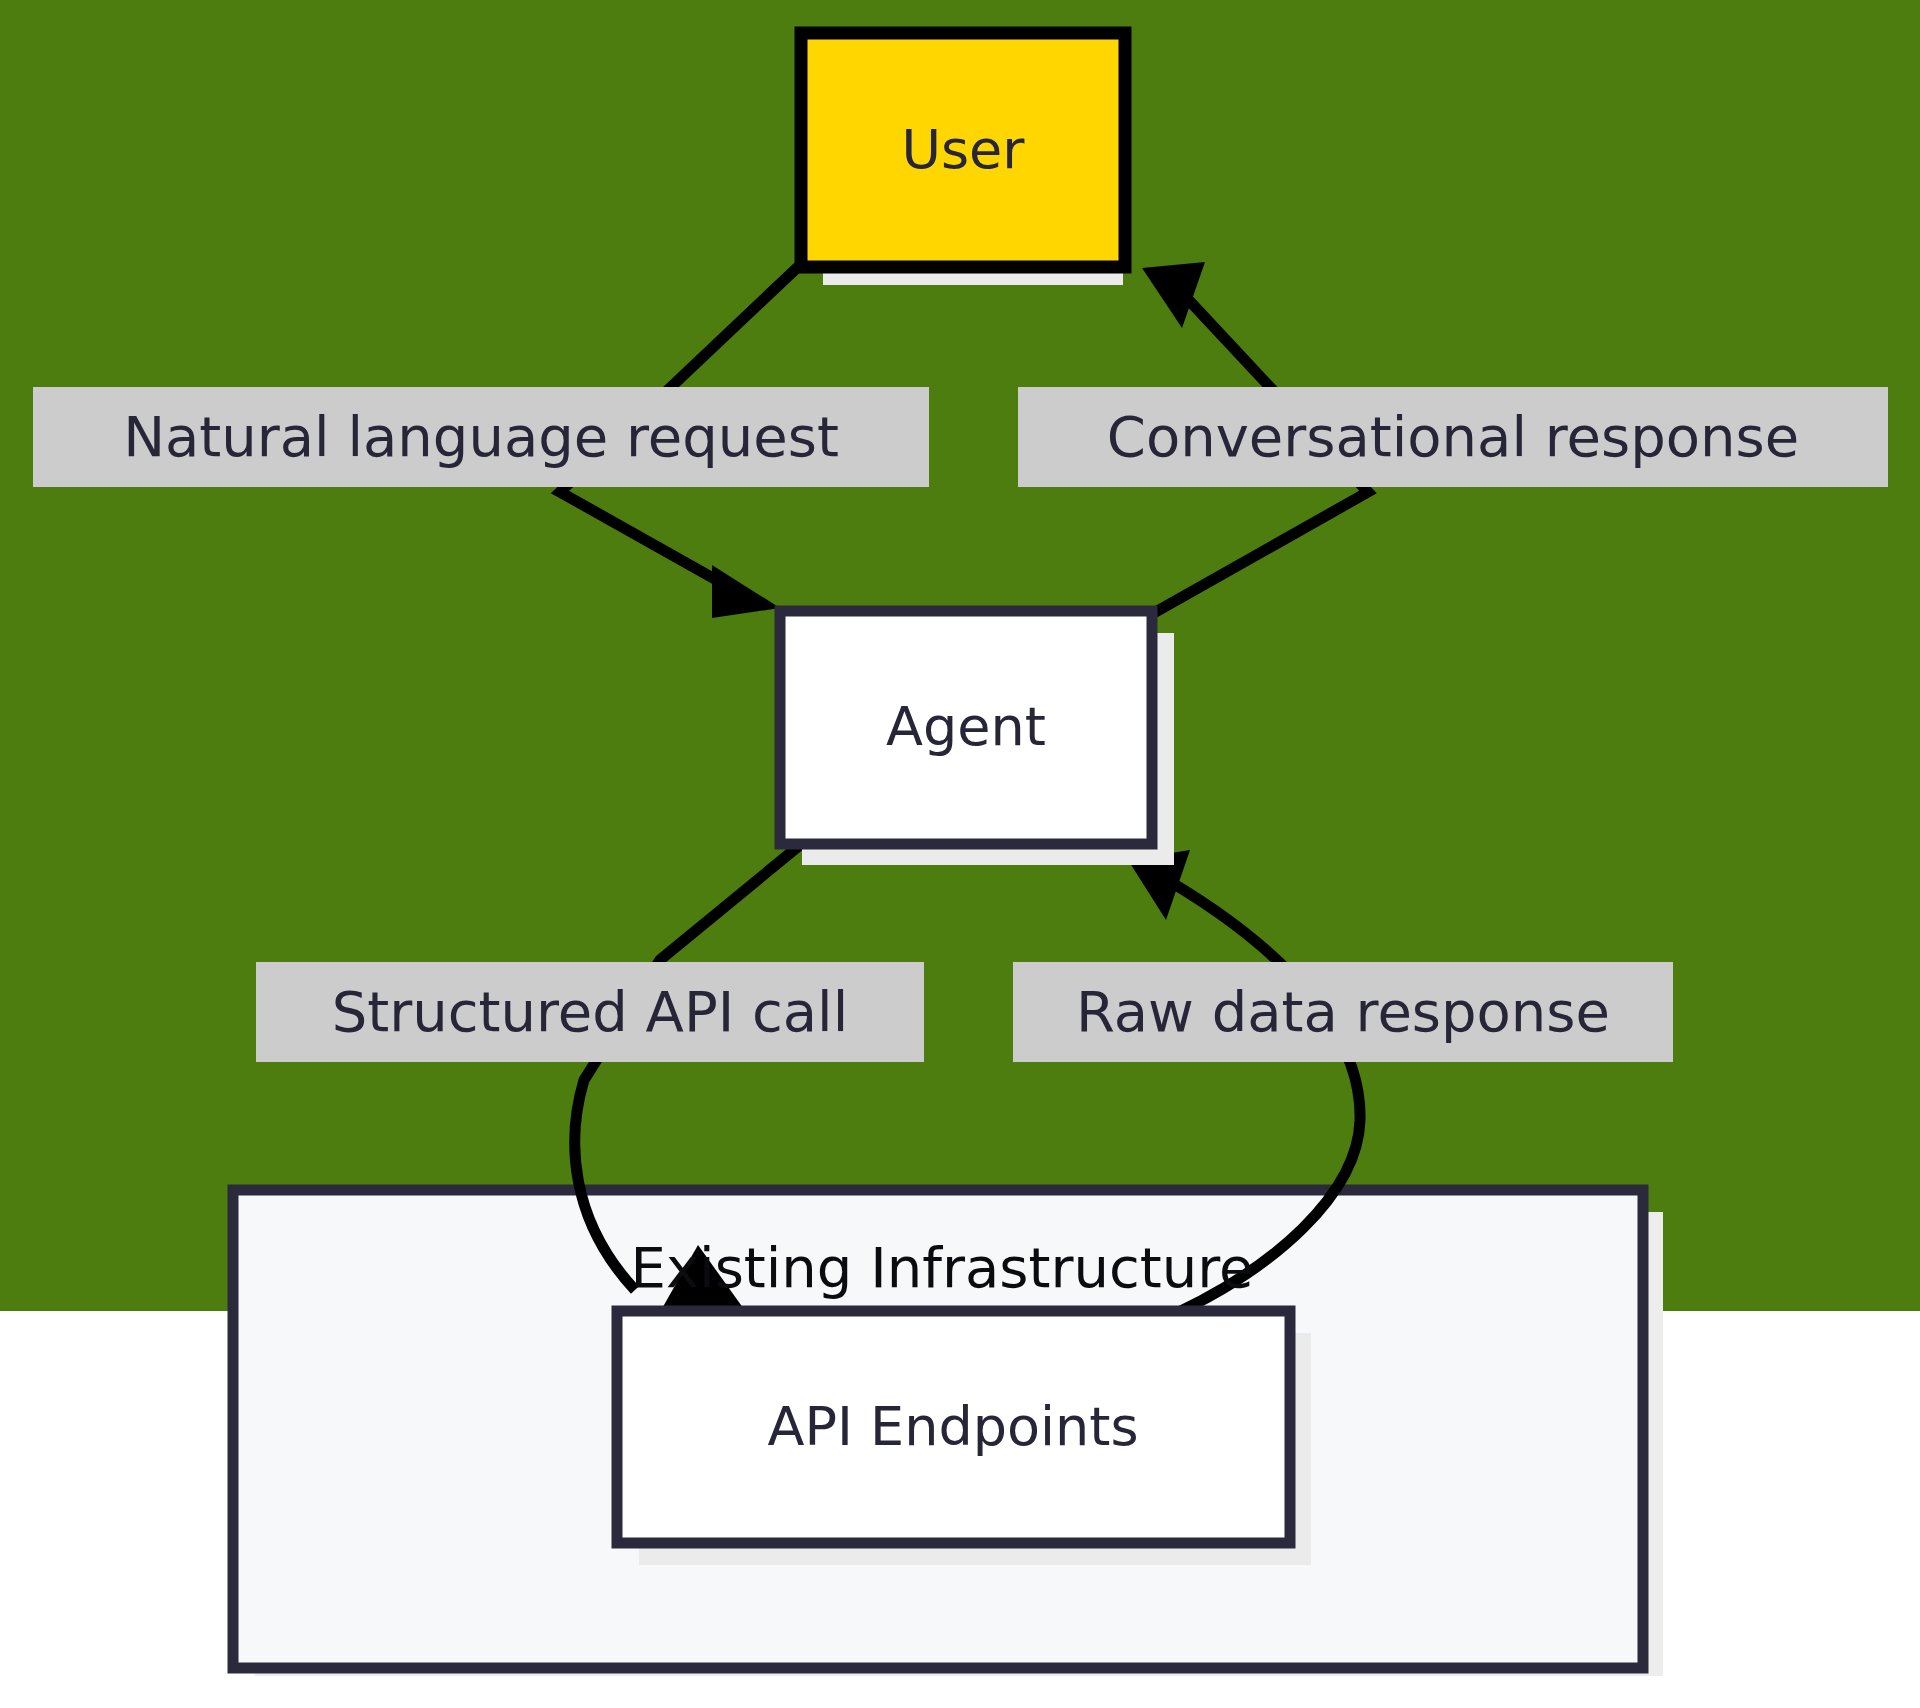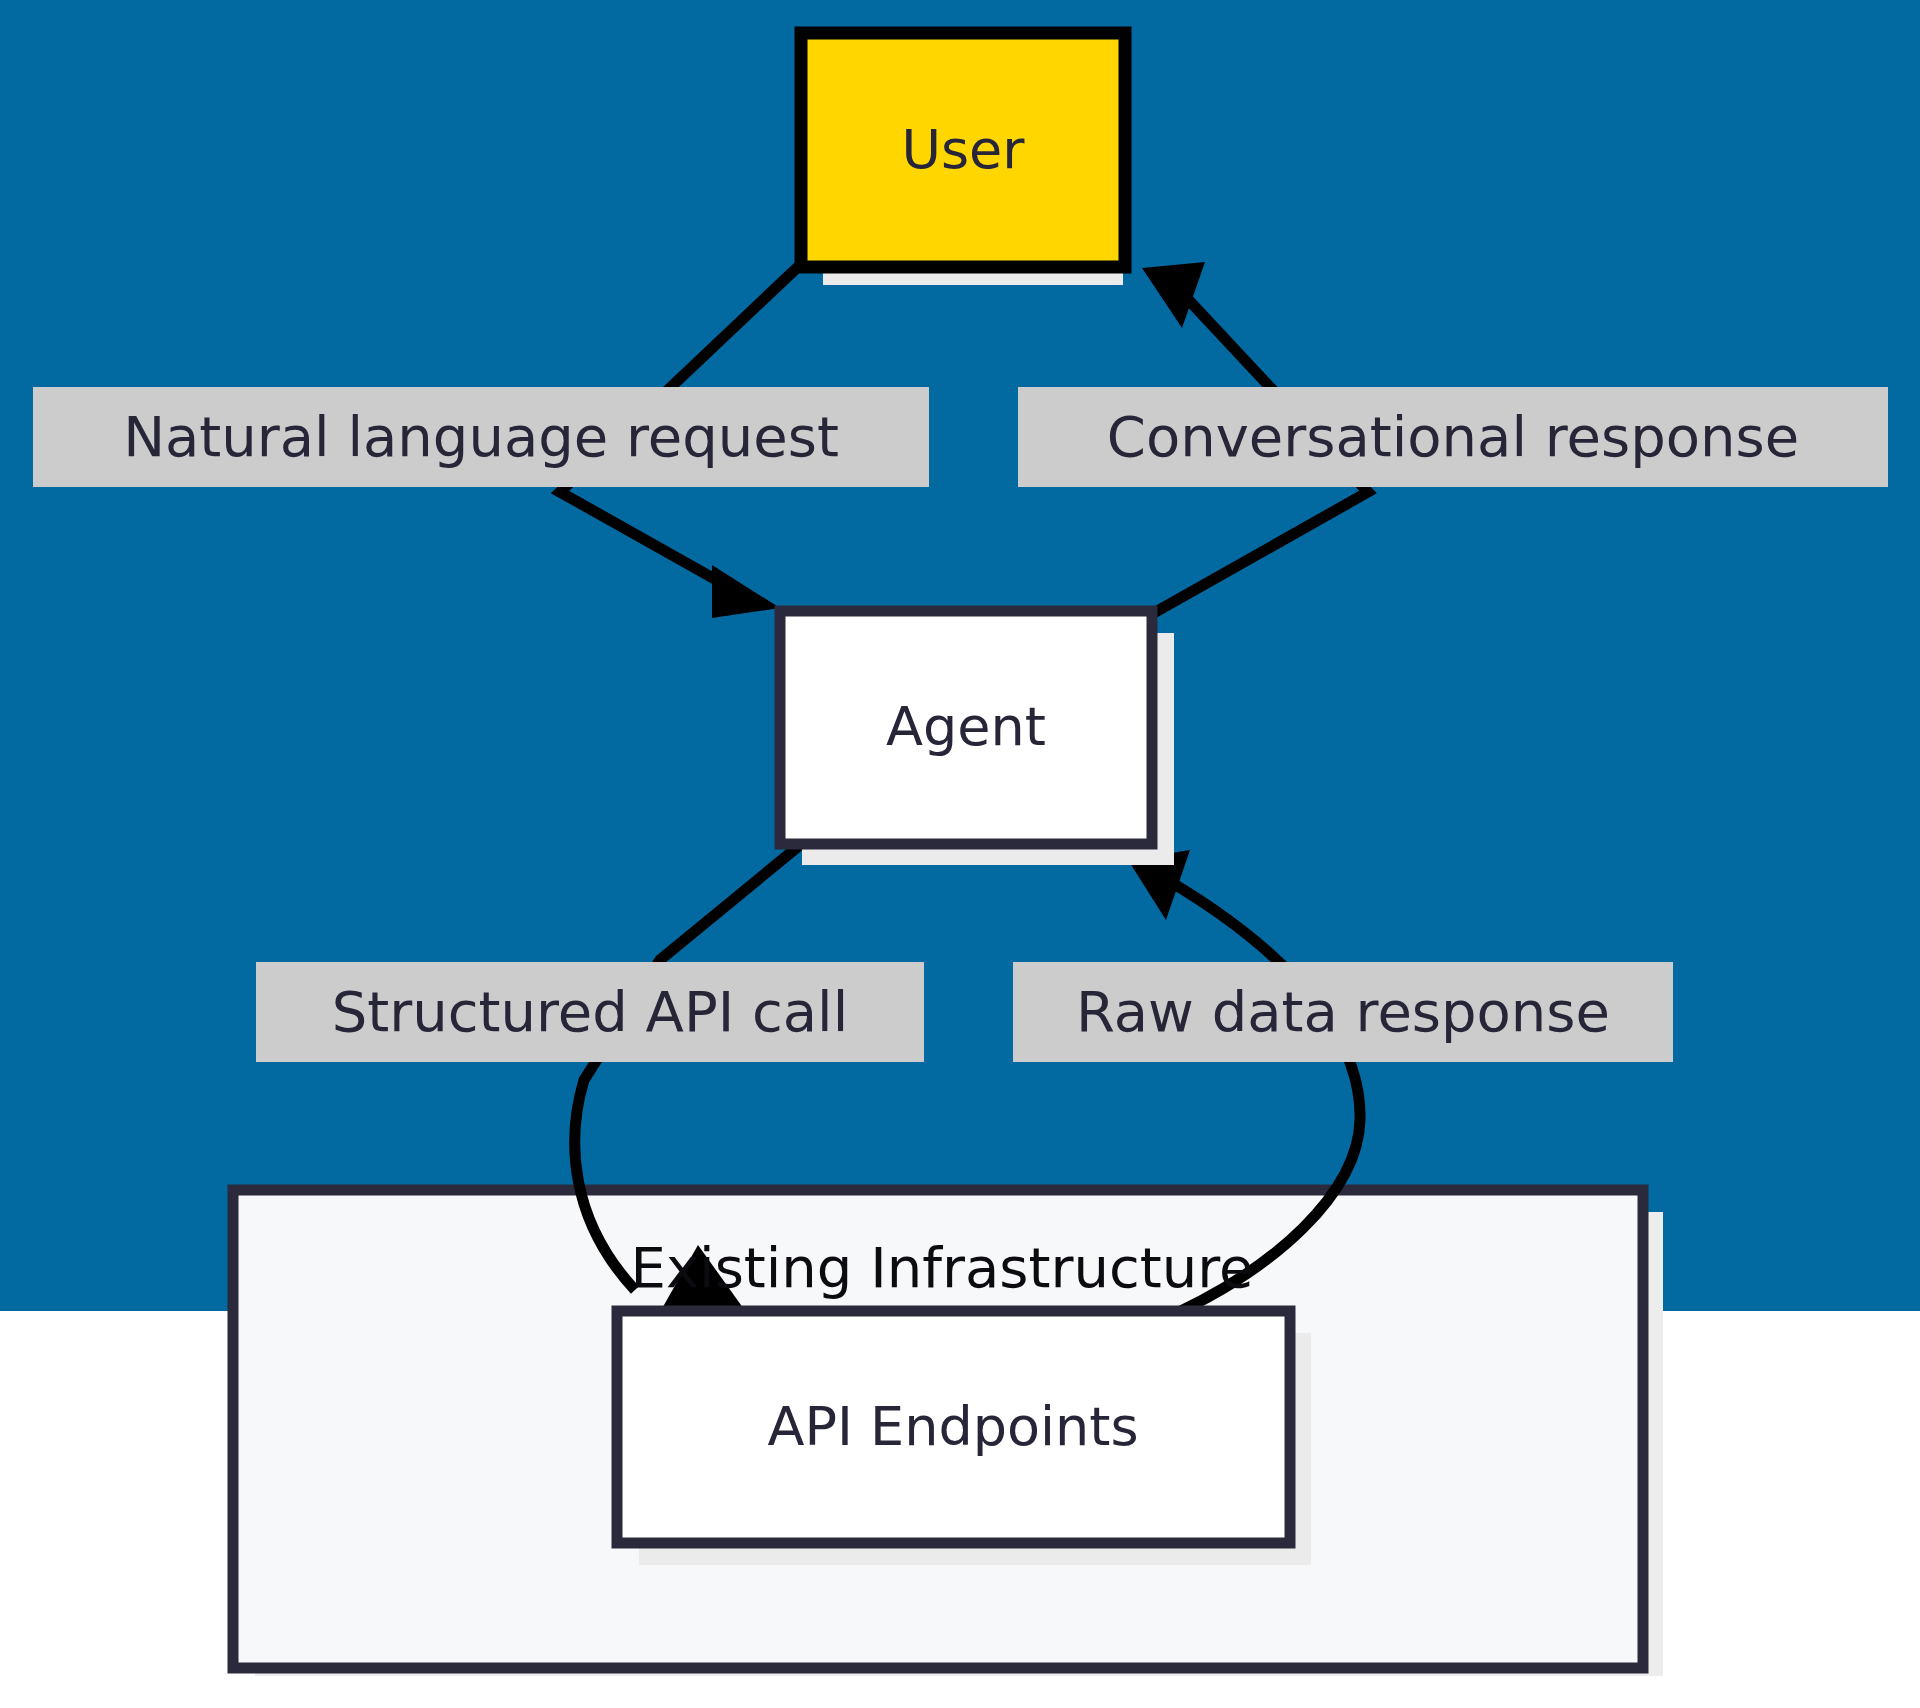--- a/index.html
+++ b/index.html
@@ -10,21 +10,21 @@
   body {
     width: 1920px;
     height: 1708px;
     overflow: hidden;
     font-family: "DejaVu Sans", sans-serif;
   }
   #diagram-root {
     position: relative;
     width: 1920px;
     height: 1311px;
-    background: #0369a1;
+    background: #4d7c0f;
     text-align: center;
   }
   #flow-svg {
     position: absolute;
     top: 0;
     left: 0;
     width: 1920px;
     height: 1708px;
   }
   .node-label {

